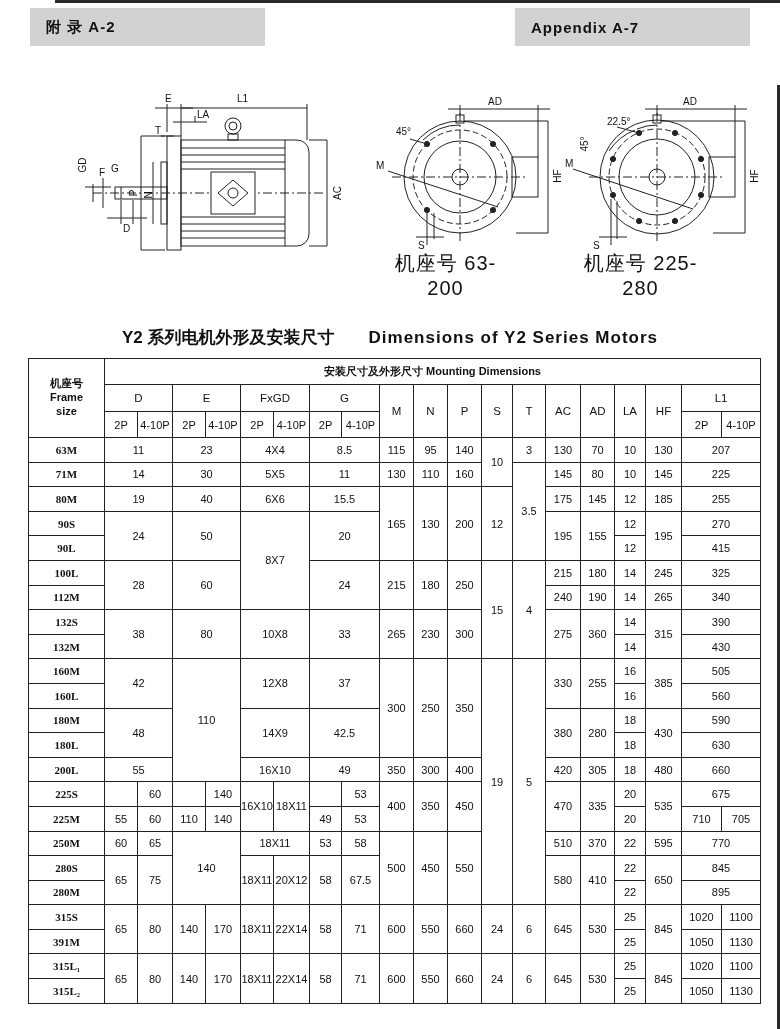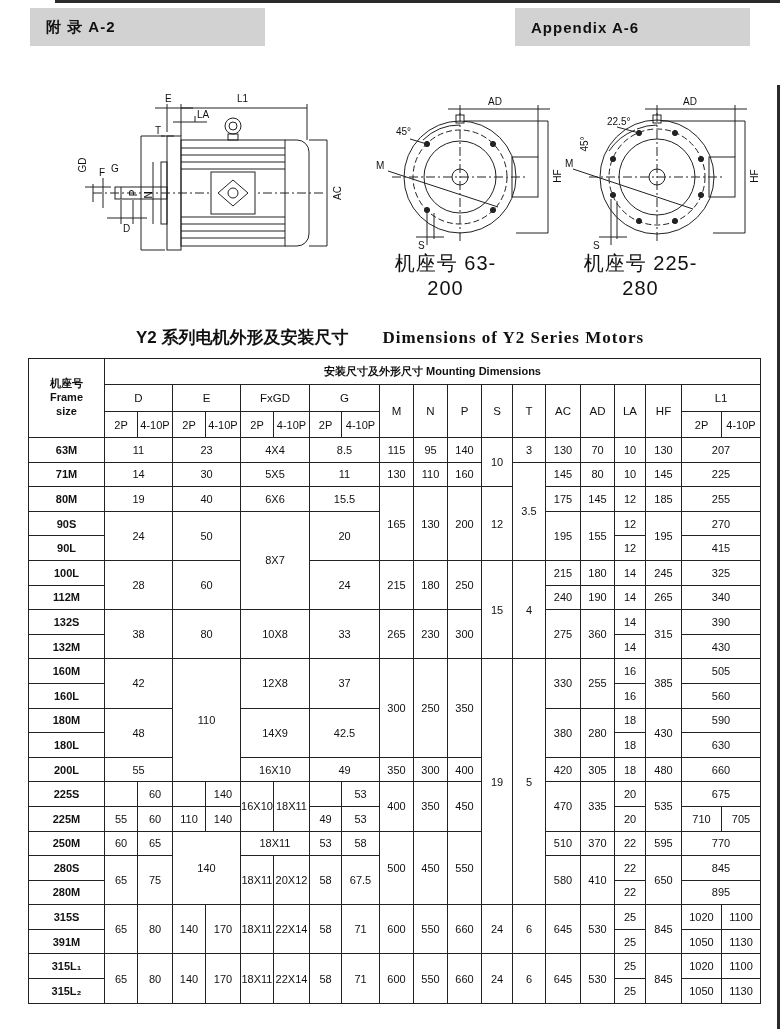--- a/index.html
+++ b/index.html
@@ -19,47 +19,47 @@
   .drawing { position:absolute; }
   .drawing svg { position:absolute; left:0; top:0; }
   .dim-label { position:absolute; font-size:10px; color:#111; line-height:1; white-space:nowrap; }
   .rot { transform:rotate(-90deg); transform-origin:center; }
   .caption { position:absolute; top:250px; font-size:20px; color:#111; letter-spacing:1px; }
   .caption-small { left:388px; width:115px; text-align:center; }
   .caption-large { left:573px; width:135px; text-align:center; }
 
   .page-title { position:absolute; top:326px; left:0; width:780px; text-align:center;
     font-size:17px; font-weight:bold; }
-  .page-title .t-en { margin-left:34px; letter-spacing:1px;font-family:Liberation Serif, serif; }
+  .page-title .t-en { margin-left:34px; letter-spacing:1px; }
 
   table.dims { position:absolute; top:358px; left:28px; width:732px;
     border-collapse:collapse; table-layout:fixed; }
   table.dims th, table.dims td {
     border:1px solid #222; text-align:center; vertical-align:middle;
     font-size:11px; padding:0; overflow:hidden;
   }
   table.dims thead tr:nth-child(1) th { height:26px;margin-top:21px; }
   table.dims thead tr:nth-child(2) th { height:27px; font-weight:normal; font-size:11.5px; }
   table.dims thead tr:nth-child(3) th { height:26px; font-weight:normal; }
   table.dims tbody td { height:24.6px; }
   th.frame-head { white-space:pre-line; font-weight:bold; font-size:11.5px; line-height:1.25; }
   th.group-head { font-weight:bold; font-size:12px; }
-  td.frame-cell { font-weight:bold; font-size:11.5px; }
+  td.frame-cell { font-weight:bold; font-size:11.5px;font-family:Liberation Serif, serif; }
 </style>
 </head>
 <body>
 
 <div class="scan-edge-top"></div>
 <div class="scan-edge-right"></div>
 
 <div class="banner banner-left">
   <span>附 录 A-2</span>
 </div>
 <div class="banner banner-right">
-  <span>Appendix A-6</span>
+  <span>Appendix A-7</span>
 </div>
 
 <div class="drawing" style="left:75px; top:88px; width:295px; height:210px;">
   <svg width="295" height="210" viewBox="0 0 295 210" fill="none" stroke="#222" stroke-width="1">
 
     <line x1="18" y1="105" x2="248" y2="105" stroke-dasharray="9 3 2 3"></line>
 
     <rect x="40" y="99" width="52" height="12"></rect>
     <line x1="46" y1="99" x2="46" y2="111"></line>
 

